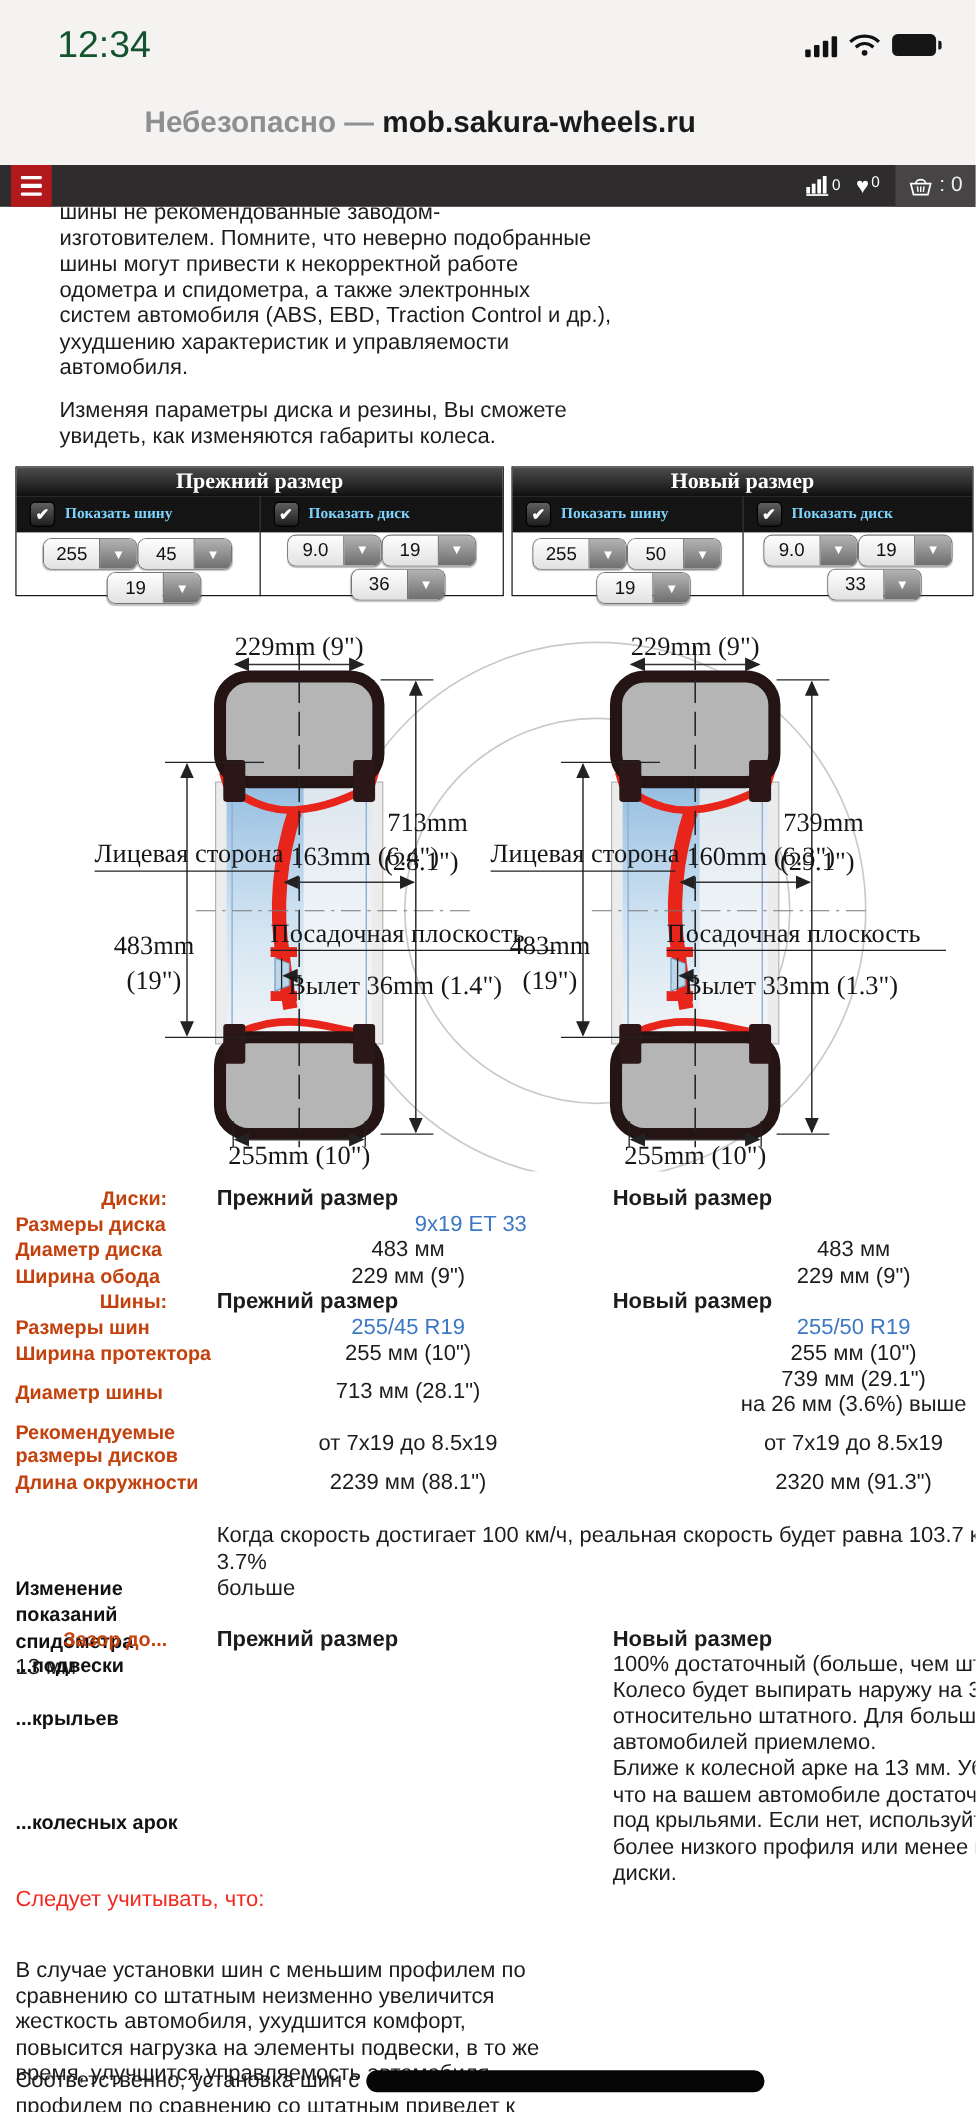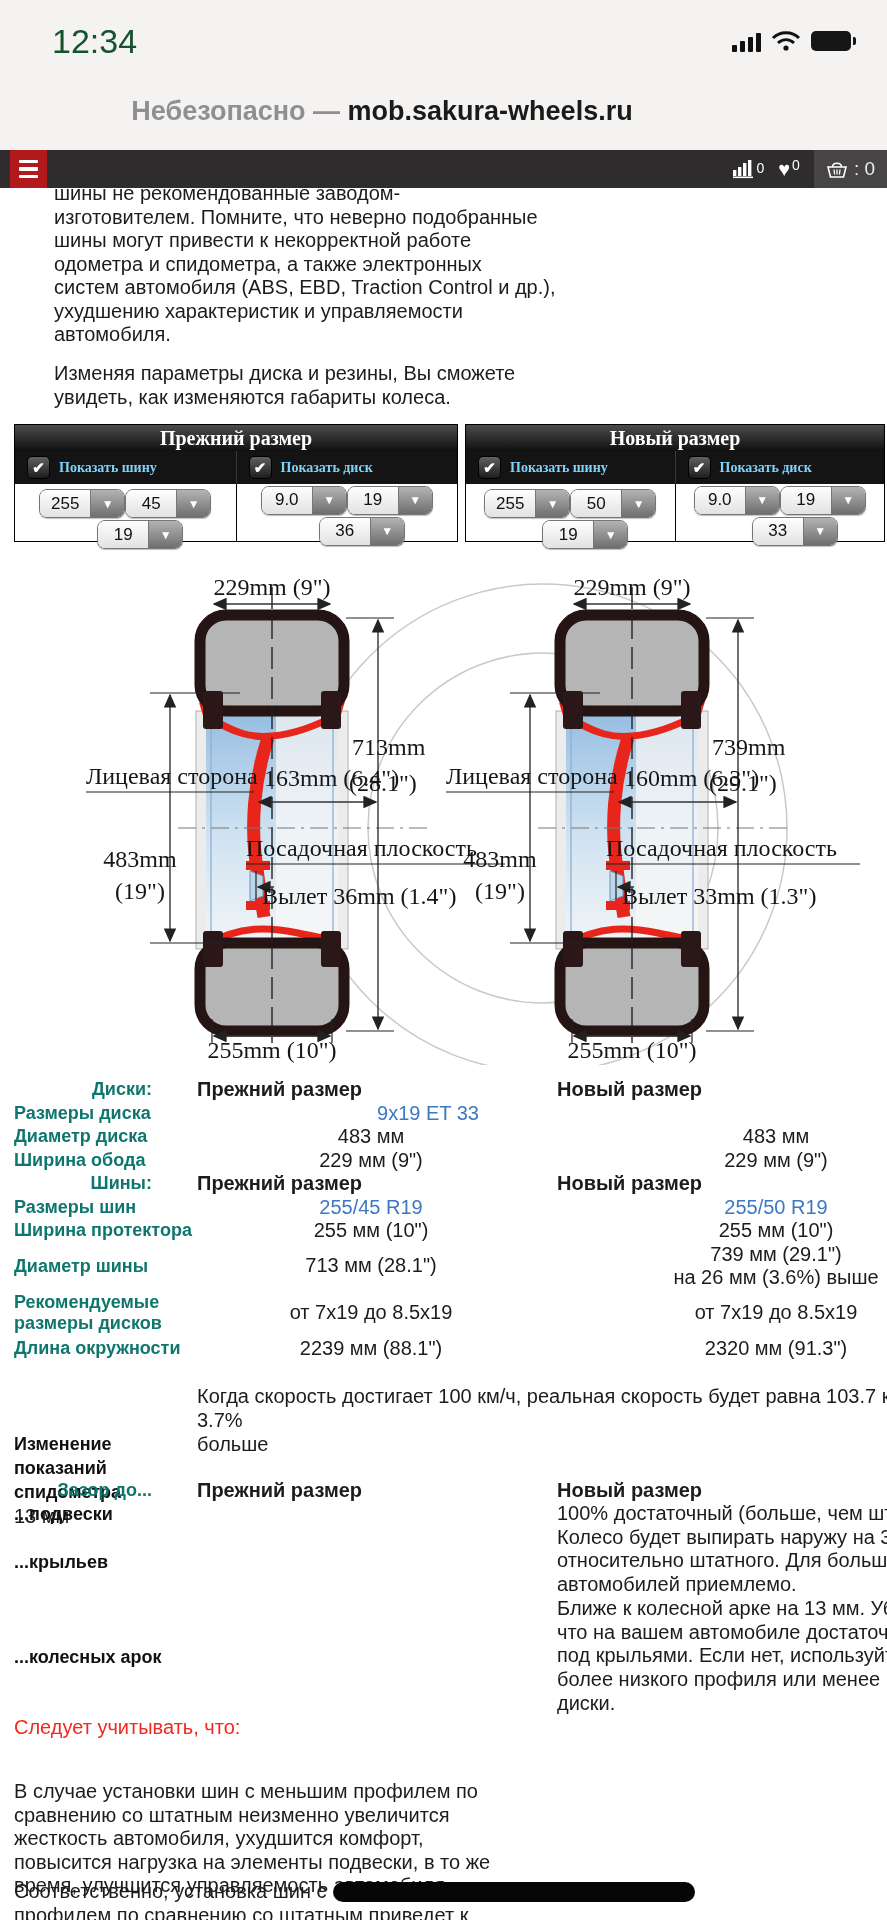--- a/index.html
+++ b/index.html
@@ -53,21 +53,21 @@
   
   .diagram{position:absolute;left:0;top:565px;}
   .dimtext{font-family:"Liberation Serif",serif;font-size:24px;fill:#161616;}
   .dimline{stroke:#333;stroke-width:1.4;fill:none;}
   .thinline{stroke:#222;stroke-width:1.2;fill:none;}
 
   
   .spec{position:absolute;left:0;top:1078px;width:1010px;font-size:20px;color:#1c1c1c;}
   .srow{display:flex;align-items:center;height:23.5px;}
   .srow.h2{height:47px;}
-  .c0{width:197px;box-sizing:border-box;padding-left:14px;font-weight:700;font-size:18px;white-space:nowrap;color:#0f766e;}
+  .c0{width:197px;box-sizing:border-box;padding-left:14px;font-weight:700;font-size:18px;white-space:nowrap;color:#c2410c;}
   .c0.sect{text-align:right;padding-right:45px;white-space:nowrap;}
   .c0.wrap{white-space:pre-line;line-height:21px;}
   .c1{width:348px;text-align:center;white-space:pre-line;line-height:23.5px;}
   .c2{width:462px;text-align:center;white-space:pre-line;line-height:23.5px;}
   .hdr1{width:348px;text-align:left;font-weight:700;}
   .hdr2{width:462px;text-align:left;font-weight:700;padding-left:12px;box-sizing:border-box;}
   .lnk{color:#3c78c3;cursor:pointer;}
 
   
   .changes{position:absolute;left:0;top:1384px;width:1010px;font-size:20px;color:#1c1c1c;}

